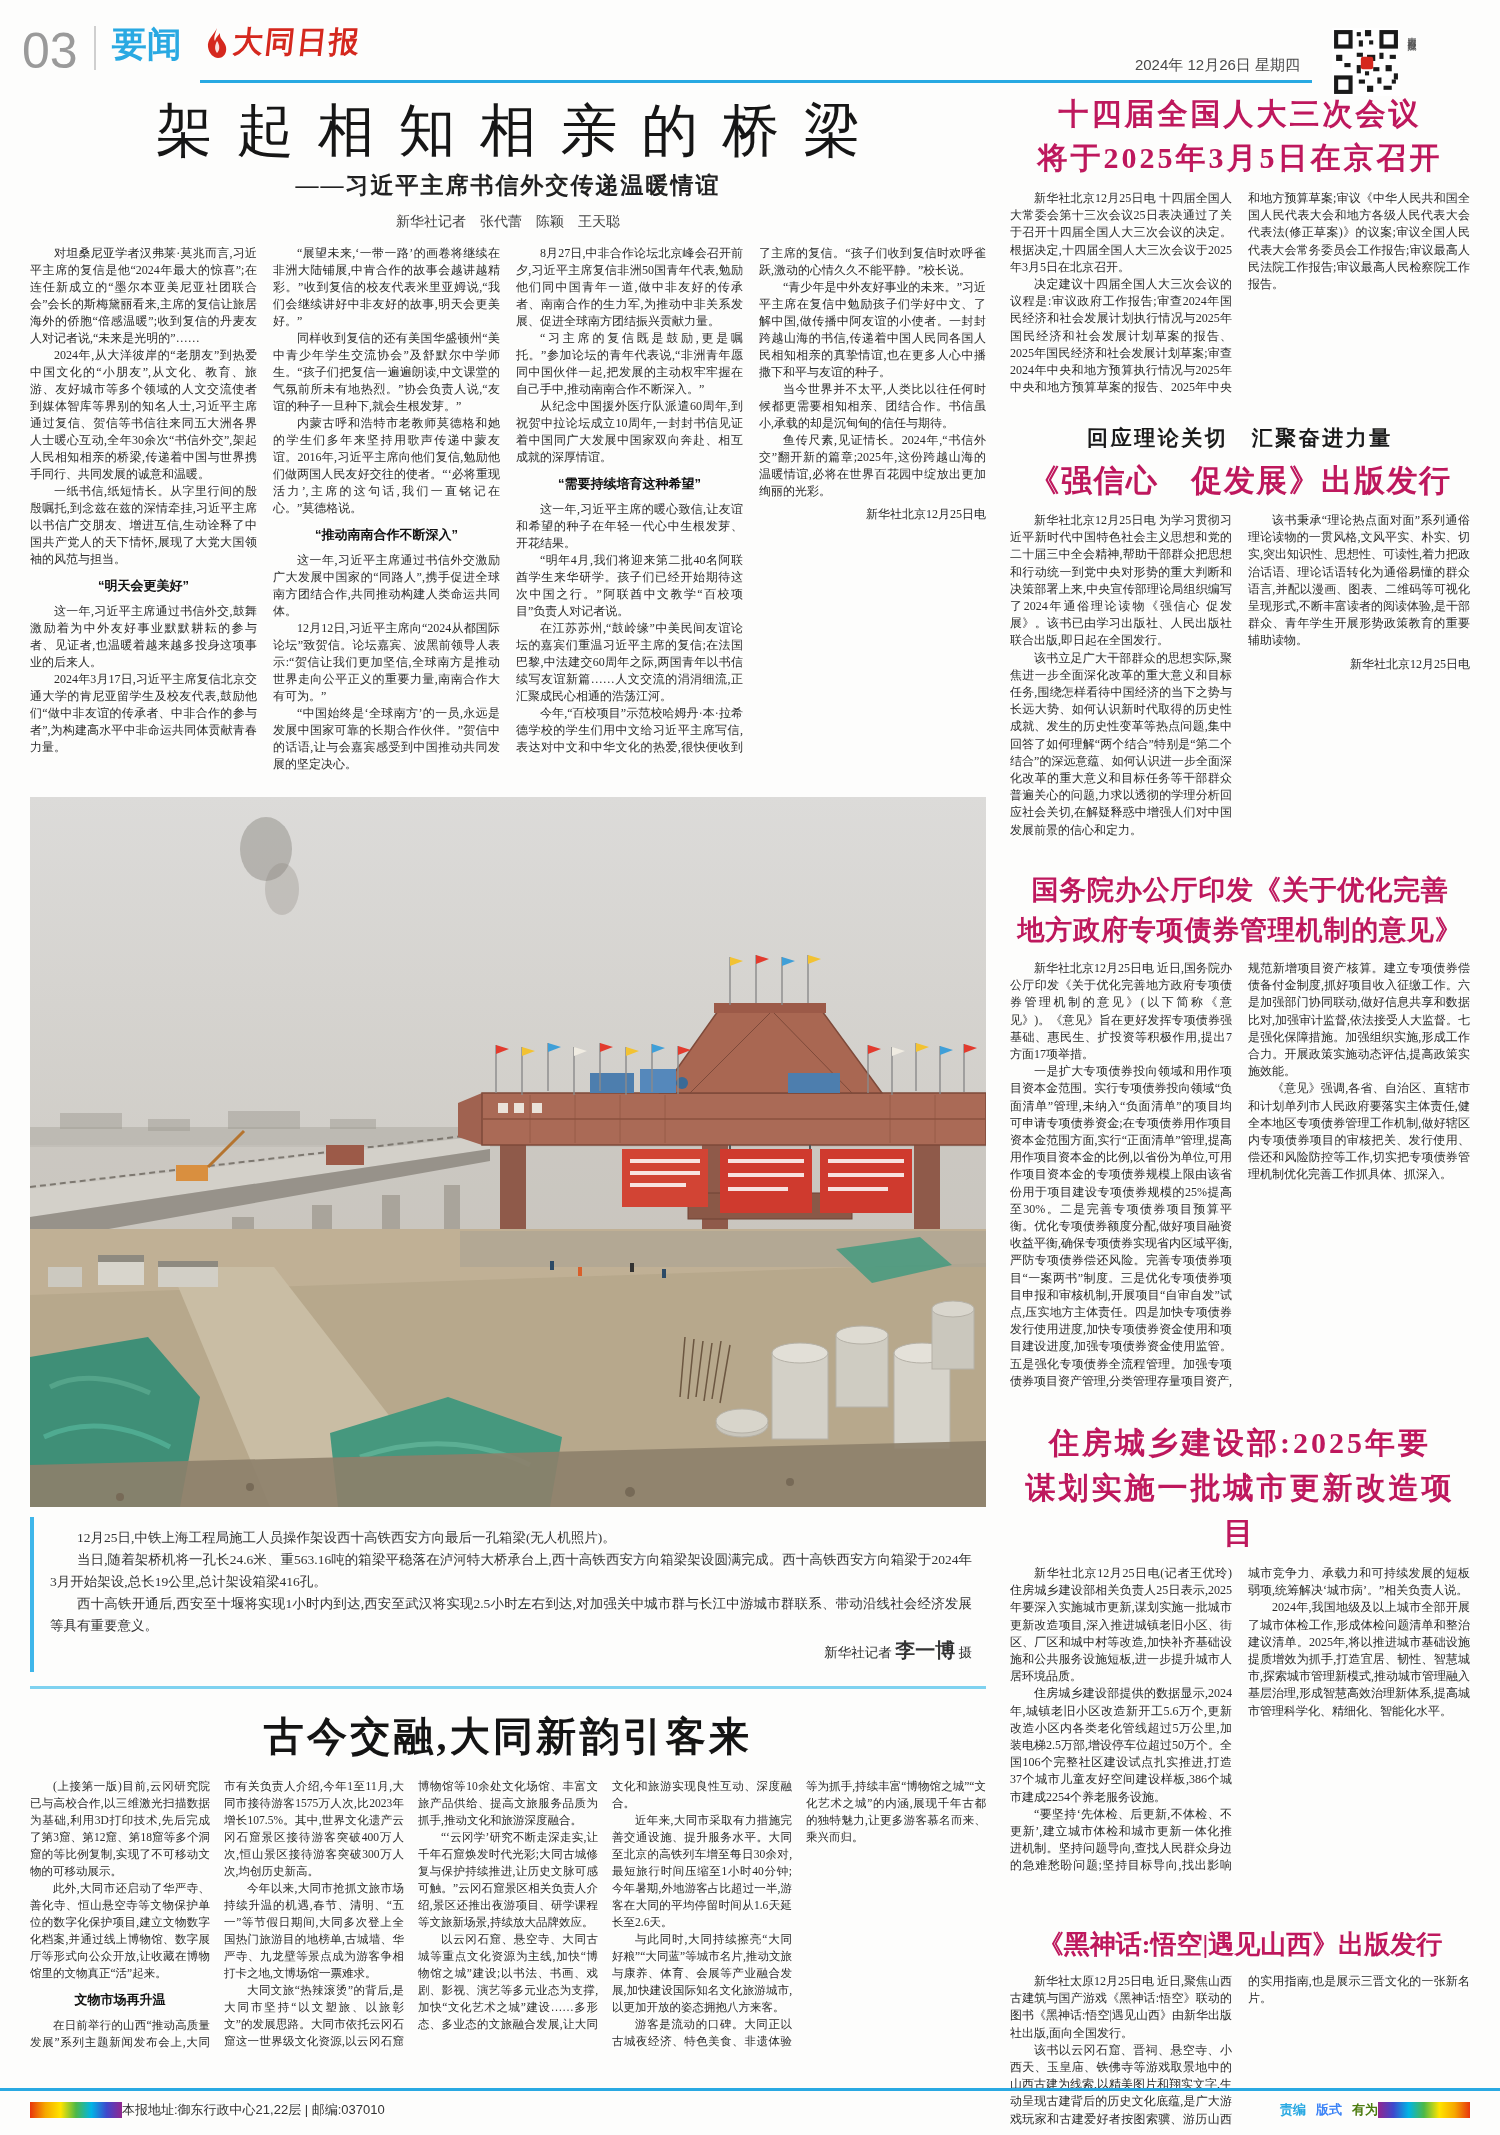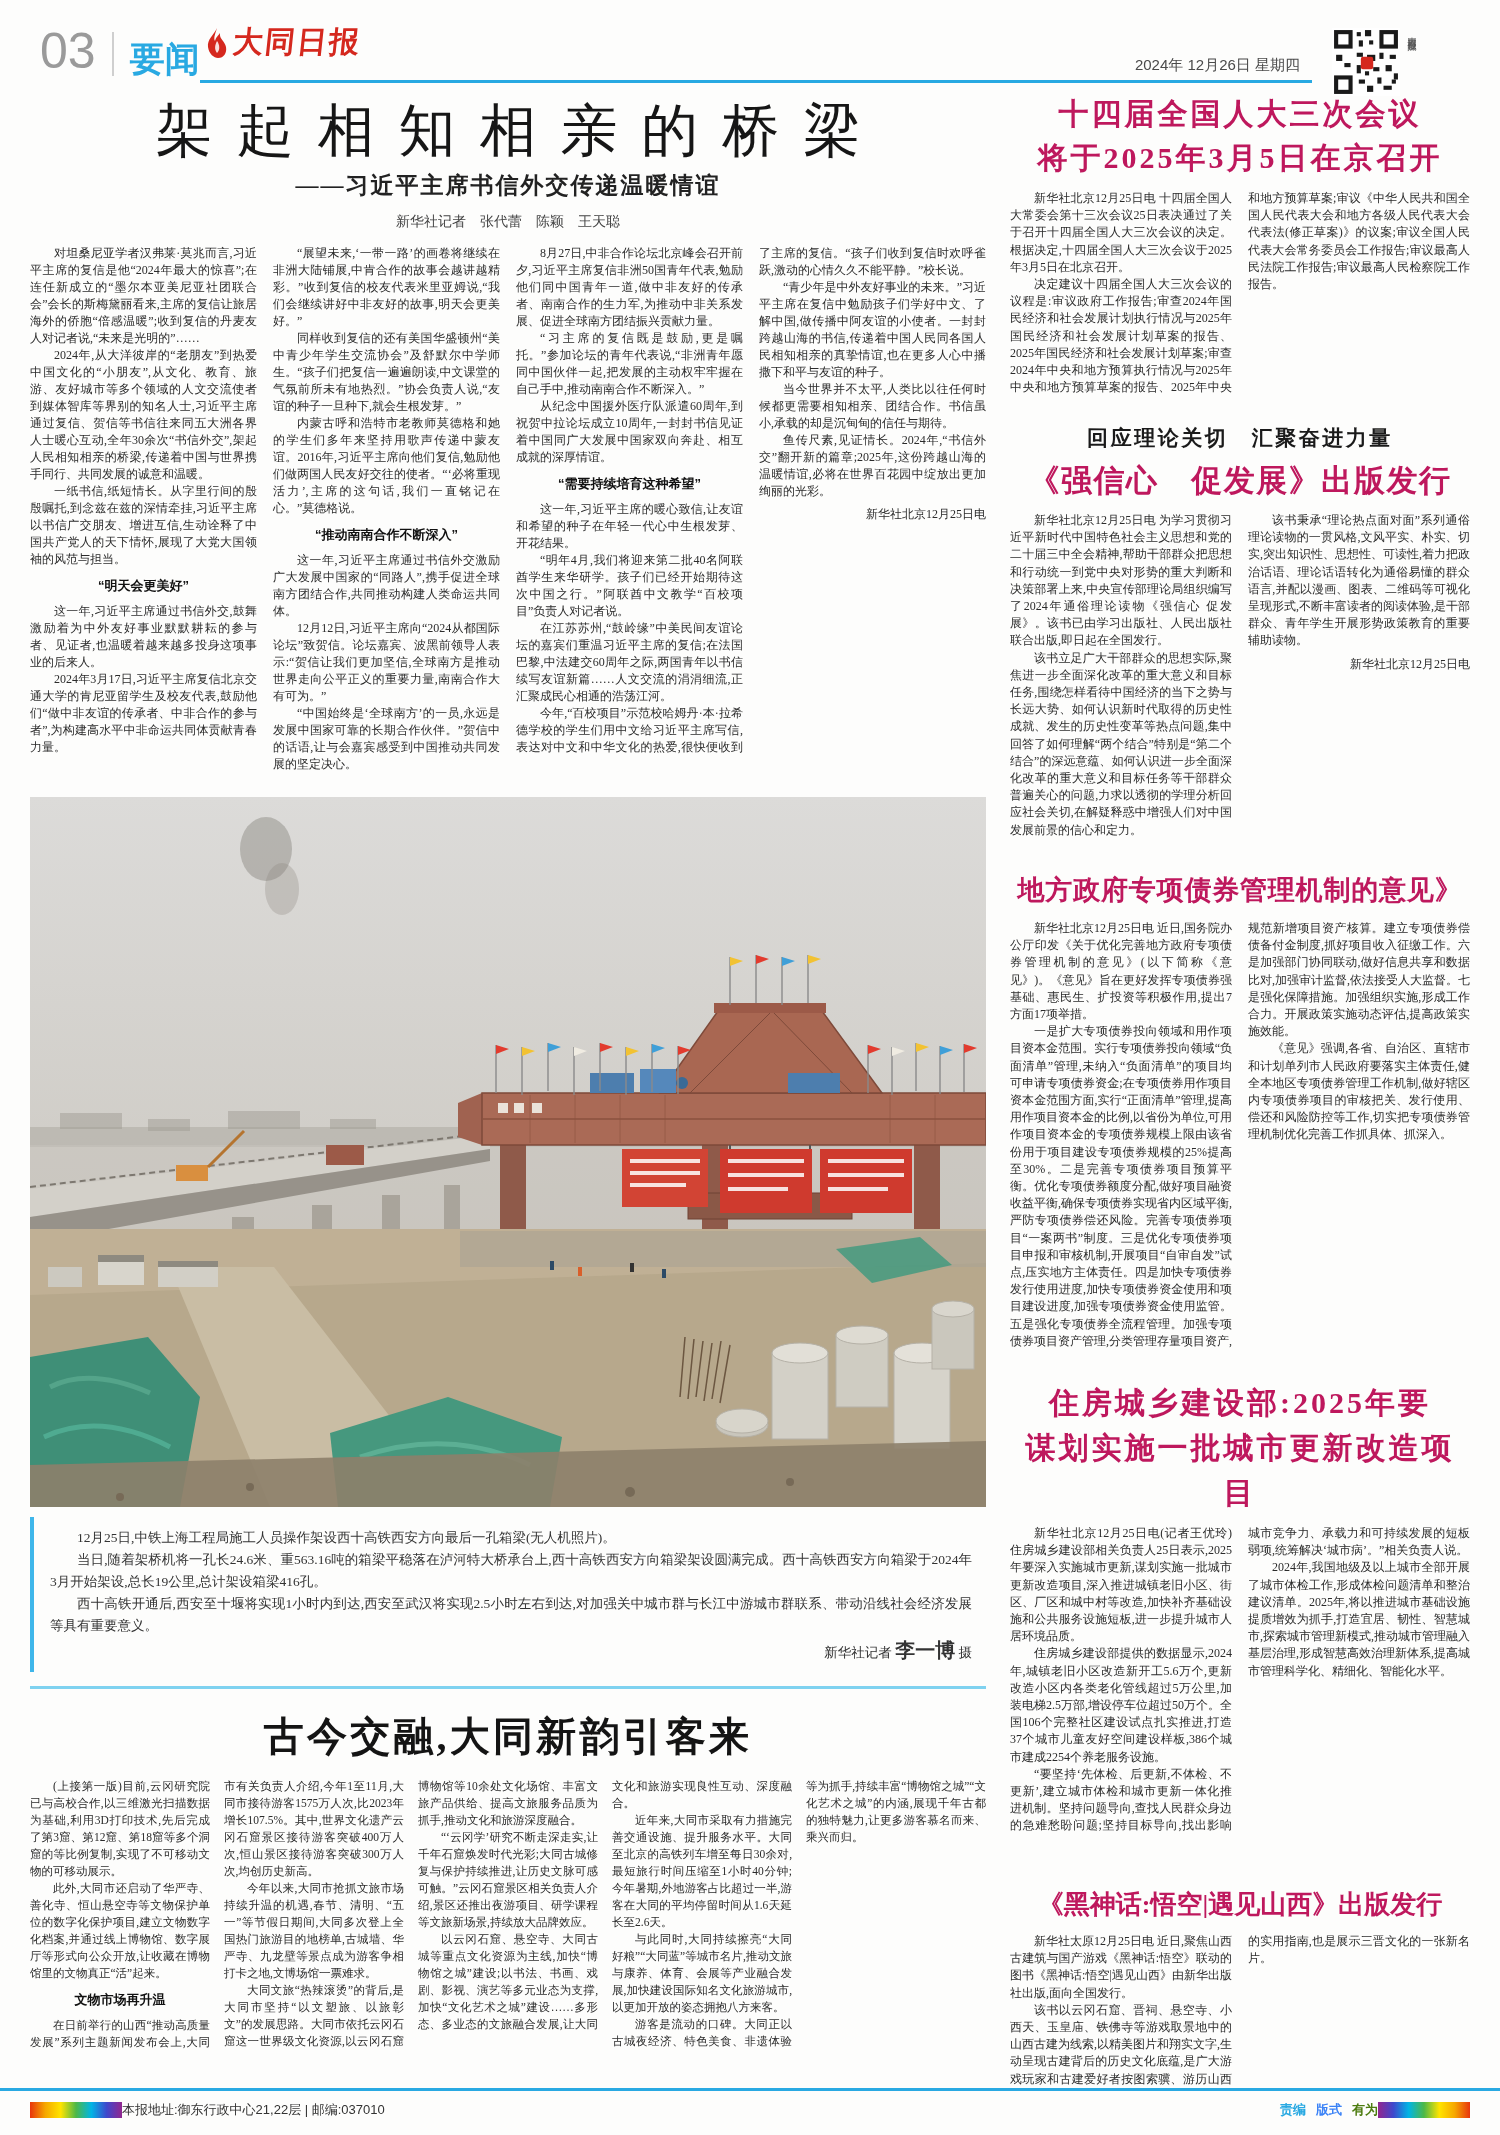--- a/index.html
+++ b/index.html
@@ -1,20 +1,20 @@
 <!DOCTYPE html>
 <html><head>
 <meta charset="utf-8">
 <style>
   html,body{margin:0;padding:0;background:#e8e8e8;}
   .page{position:relative;width:1500px;height:2135px;margin:0 auto;background:#fdfdfc;overflow:hidden;
         font-family:"Liberation Serif",serif;color:#2b2b2b;}
   
   .hdr{position:relative;height:92px;}
-  .hdr-left{position:absolute;left:40px;top:26px;display:flex;align-items:flex-end;}
+  .hdr-left{position:absolute;left:22px;top:26px;display:flex;align-items:flex-start;}
   .pagenum{font-family:"Liberation Sans",sans-serif;font-size:50px;color:#9a9a9a;line-height:1;}
   .hdr-div{width:2px;height:44px;background:#cfcfcf;margin:0 16px;}
   .section-name{font-family:"Liberation Sans",sans-serif;font-size:35px;font-weight:bold;color:#29a9e2;line-height:1;}
   .masthead{position:absolute;left:205px;top:22px;display:flex;align-items:center;gap:4px;}
   .masthead-text{font-size:30px;font-weight:bold;color:#d5281e;transform:skewX(-6deg);letter-spacing:2px;}
   .hdr-rule{position:absolute;left:200px;right:188px;top:80px;height:3px;background:#29a9e2;}
   .hdr-date{position:absolute;right:200px;top:56px;font-family:"Liberation Sans",sans-serif;font-size:15px;color:#4a4a4a;}
   .qr{position:absolute;right:100px;top:28px;width:68px;height:68px;}
   .qr-label{position:absolute;right:82px;top:30px;writing-mode:vertical-rl;font-size:9px;color:#555;letter-spacing:1px;}
   
@@ -377,20 +377,21 @@
         <div class="r-body b-qxx flow">
             <p class="para t-p">新华社北京12月25日电 为学习贯彻习近平新时代中国特色社会主义思想和党的二十届三中全会精神,帮助干部群众把思想和行动统一到党中央对形势的重大判断和决策部署上来,中央宣传部理论局组织编写了2024年通俗理论读物《强信心 促发展》。该书已由学习出版社、人民出版社联合出版,即日起在全国发行。</p>
             <p class="para t-p">该书立足广大干部群众的思想实际,聚焦进一步全面深化改革的重大意义和目标任务,围绕怎样看待中国经济的当下之势与长远大势、如何认识新时代取得的历史性成就、发生的历史性变革等热点问题,集中回答了如何理解“两个结合”特别是“第二个结合”的深远意蕴、如何认识进一步全面深化改革的重大意义和目标任务等干部群众普遍关心的问题,力求以透彻的学理分析回应社会关切,在解疑释惑中增强人们对中国发展前景的信心和定力。</p>
             <p class="para t-p">该书秉承“理论热点面对面”系列通俗理论读物的一贯风格,文风平实、朴实、切实,突出知识性、思想性、可读性,着力把政治话语、理论话语转化为通俗易懂的群众语言,并配以漫画、图表、二维码等可视化呈现形式,不断丰富读者的阅读体验,是干部群众、青年学生开展形势政策教育的重要辅助读物。</p>
             <p class="para t-end">新华社北京12月25日电</p>
           </div>
       </section>
 
       <section class="r-article">
         <h2 class="r-head h-gwy">
+            <span>国务院办公厅印发《关于优化完善</span>
             <span>地方政府专项债券管理机制的意见》</span>
           </h2>
         <div class="r-body b-gwy flow">
             <p class="para t-p">新华社北京12月25日电 近日,国务院办公厅印发《关于优化完善地方政府专项债券管理机制的意见》(以下简称《意见》)。《意见》旨在更好发挥专项债券强基础、惠民生、扩投资等积极作用,提出7方面17项举措。</p>
             <p class="para t-p">一是扩大专项债券投向领域和用作项目资本金范围。实行专项债券投向领域“负面清单”管理,未纳入“负面清单”的项目均可申请专项债券资金;在专项债券用作项目资本金范围方面,实行“正面清单”管理,提高用作项目资本金的比例,以省份为单位,可用作项目资本金的专项债券规模上限由该省份用于项目建设专项债券规模的25%提高至30%。二是完善专项债券项目预算平衡。优化专项债券额度分配,做好项目融资收益平衡,确保专项债券实现省内区域平衡,严防专项债券偿还风险。完善专项债券项目“一案两书”制度。三是优化专项债券项目申报和审核机制,开展项目“自审自发”试点,压实地方主体责任。四是加快专项债券发行使用进度,加快专项债券资金使用和项目建设进度,加强专项债券资金使用监管。五是强化专项债券全流程管理。加强专项债券项目资产管理,分类管理存量项目资产,规范新增项目资产核算。建立专项债券偿债备付金制度,抓好项目收入征缴工作。六是加强部门协同联动,做好信息共享和数据比对,加强审计监督,依法接受人大监督。七是强化保障措施。加强组织实施,形成工作合力。开展政策实施动态评估,提高政策实施效能。</p>
             <p class="para t-p">《意见》强调,各省、自治区、直辖市和计划单列市人民政府要落实主体责任,健全本地区专项债券管理工作机制,做好辖区内专项债券项目的审核把关、发行使用、偿还和风险防控等工作,切实把专项债券管理机制优化完善工作抓具体、抓深入。</p>
           </div>
       </section>
 
       <section class="r-article">

